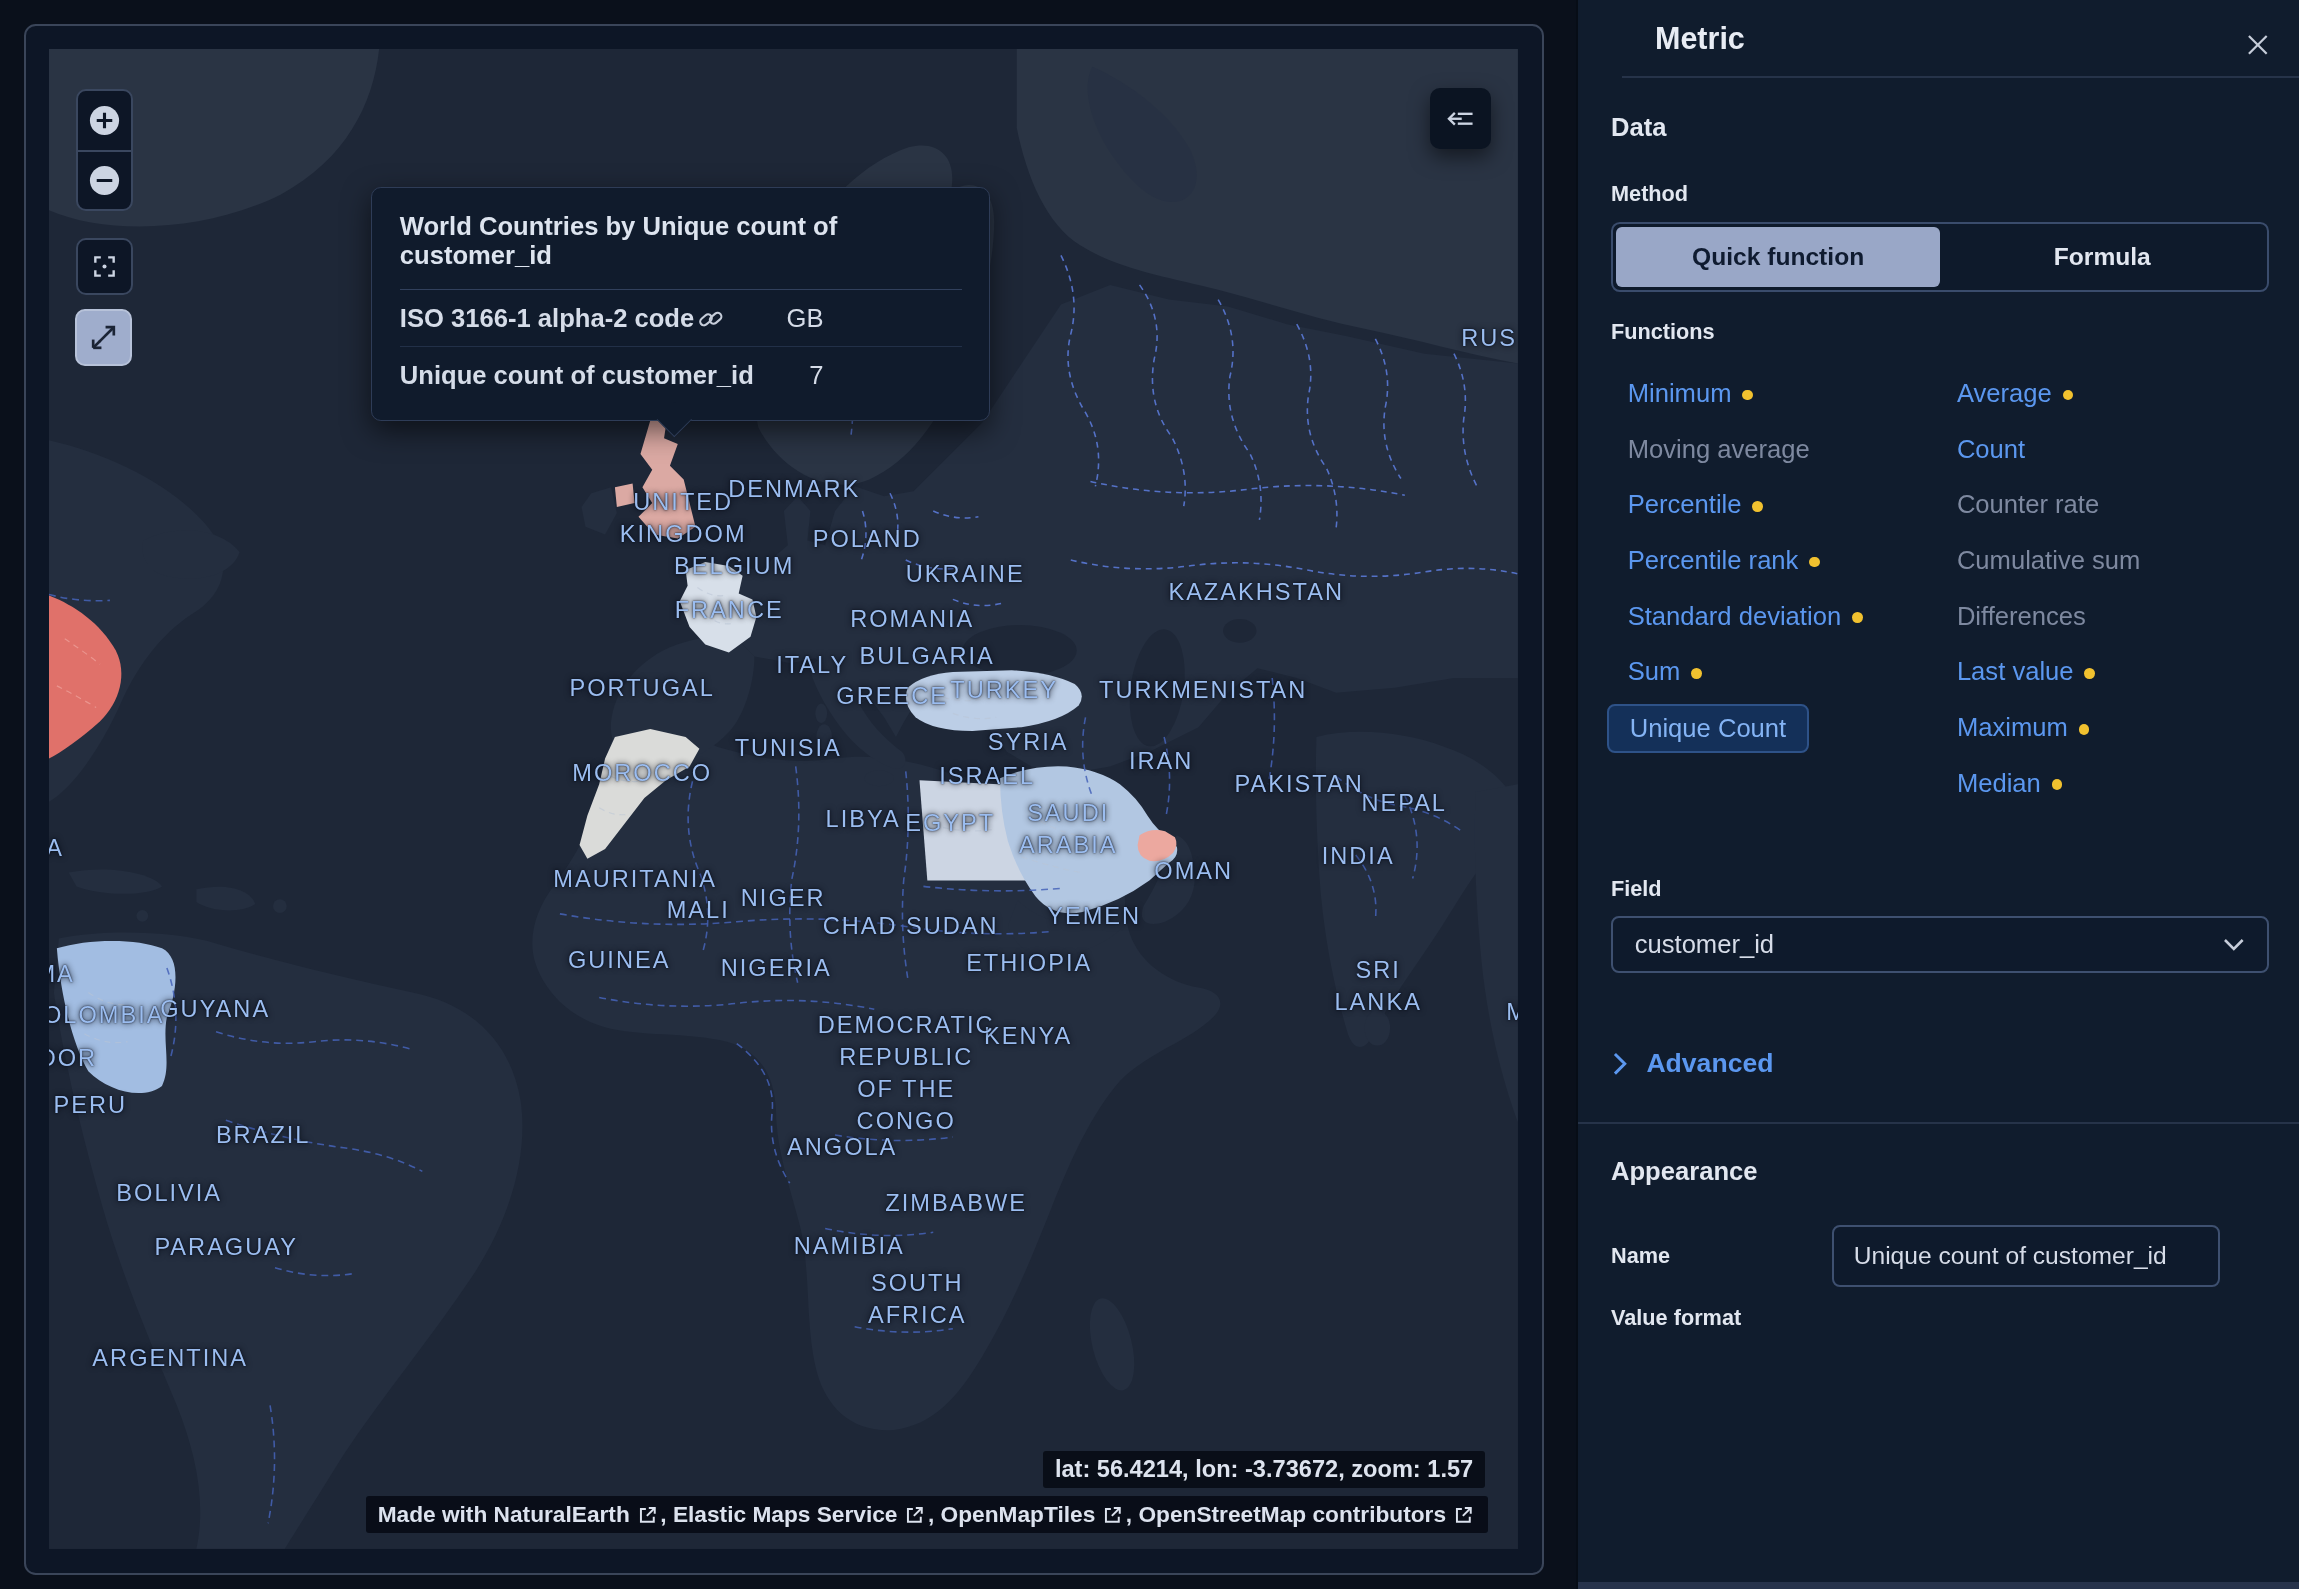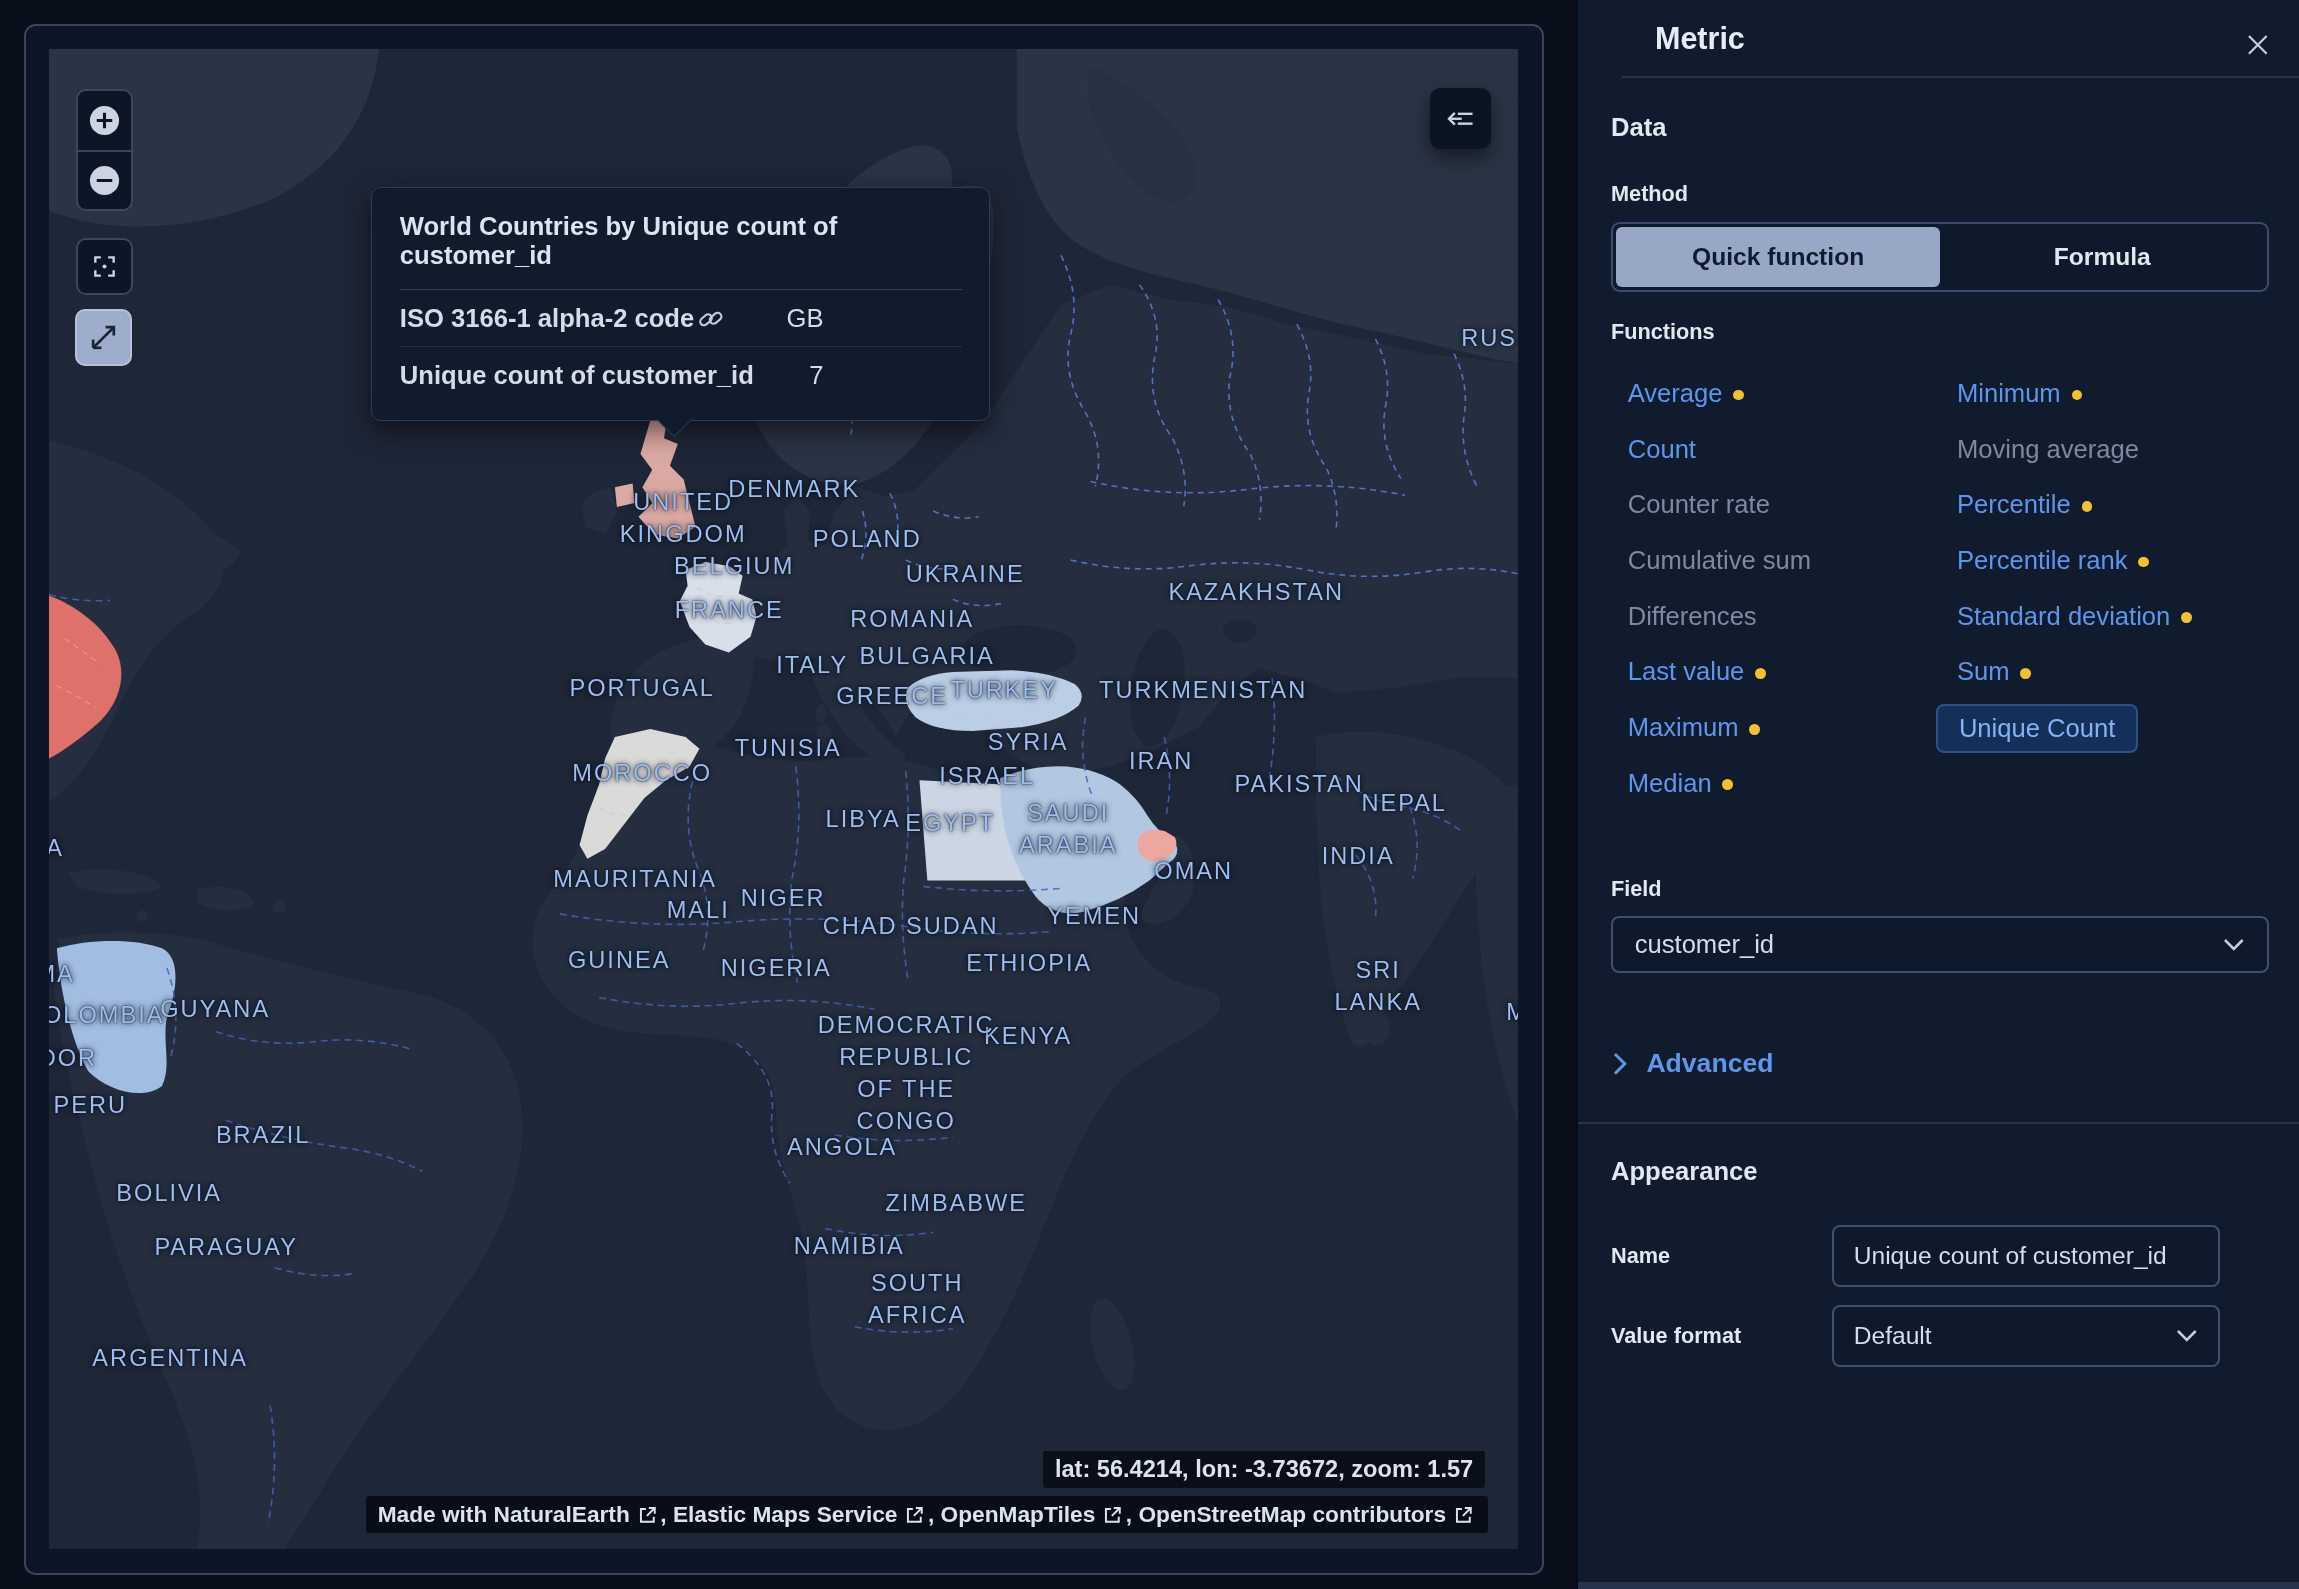--- a/index.html
+++ b/index.html
@@ -482,20 +482,57 @@
 
     <div class="field-label method-label">Method</div>
     <div class="btn-toggle">
       <div class="toggle-seg sel">Quick function</div>
       <div class="toggle-seg">Formula</div>
     </div>
 
     <div class="field-label functions-label">Functions</div>
 
     <div class="fn-grid">
+      <div class="fn-col col2">
+
+          <a class="fn" data-state="available">
+            <span>Minimum</span>
+            <span class="dot"></span>
+          </a>
+
+          <a class="fn" data-state="unavailable">
+            <span>Moving average</span>
+
+          </a>
+
+          <a class="fn" data-state="available">
+            <span>Percentile</span>
+            <span class="dot"></span>
+          </a>
+
+          <a class="fn" data-state="available">
+            <span>Percentile rank</span>
+            <span class="dot"></span>
+          </a>
+
+          <a class="fn" data-state="available">
+            <span>Standard deviation</span>
+            <span class="dot"></span>
+          </a>
+
+          <a class="fn" data-state="available">
+            <span>Sum</span>
+            <span class="dot"></span>
+          </a>
+
+          <a class="fn" data-state="selected">
+            <span>Unique Count</span>
+
+          </a>
+        </div>
       <div class="fn-col col1">
 
           <a class="fn" data-state="available">
             <span>Average</span>
             <span class="dot"></span>
           </a>
 
           <a class="fn" data-state="available">
             <span>Count</span>
 
@@ -522,57 +559,20 @@
           </a>
 
           <a class="fn" data-state="available">
             <span>Maximum</span>
             <span class="dot"></span>
           </a>
 
           <a class="fn" data-state="available">
             <span>Median</span>
             <span class="dot"></span>
-          </a>
-        </div>
-      <div class="fn-col col2">
-
-          <a class="fn" data-state="available">
-            <span>Minimum</span>
-            <span class="dot"></span>
-          </a>
-
-          <a class="fn" data-state="unavailable">
-            <span>Moving average</span>
-
-          </a>
-
-          <a class="fn" data-state="available">
-            <span>Percentile</span>
-            <span class="dot"></span>
-          </a>
-
-          <a class="fn" data-state="available">
-            <span>Percentile rank</span>
-            <span class="dot"></span>
-          </a>
-
-          <a class="fn" data-state="available">
-            <span>Standard deviation</span>
-            <span class="dot"></span>
-          </a>
-
-          <a class="fn" data-state="available">
-            <span>Sum</span>
-            <span class="dot"></span>
-          </a>
-
-          <a class="fn" data-state="selected">
-            <span>Unique Count</span>
-
           </a>
         </div>
     </div>
 
     <div class="field-label field-title">Field</div>
     <div class="select">
       <span>customer_id</span>
       <svg width="23.6" height="15.8" viewBox="0 0 24 16" fill="none" stroke="#c6cdda" stroke-width="2.6">
         <path d="M3,3 L12,12 L21,3"></path>
       </svg>
@@ -589,24 +589,18 @@
 
     <div class="sec-heading appearance-heading">Appearance</div>
 
     <div class="form-row">
       <span class="field-label">Name</span>
       <div class="text-input">Unique count of customer_id</div>
     </div>
 
     <div class="form-row">
       <span class="field-label">Value format</span>
-      <div class="row-select">
-        <span>Default</span>
-        <svg width="23.6" height="15.8" viewBox="0 0 24 16" fill="none" stroke="#c6cdda" stroke-width="2.6">
-          <path d="M3,3 L12,12 L21,3"></path>
-        </svg>
-      </div>
     </div>
   </div>
 
   <div class="panel-footer-edge"></div>
 </div>
 
 
 </body></html>

